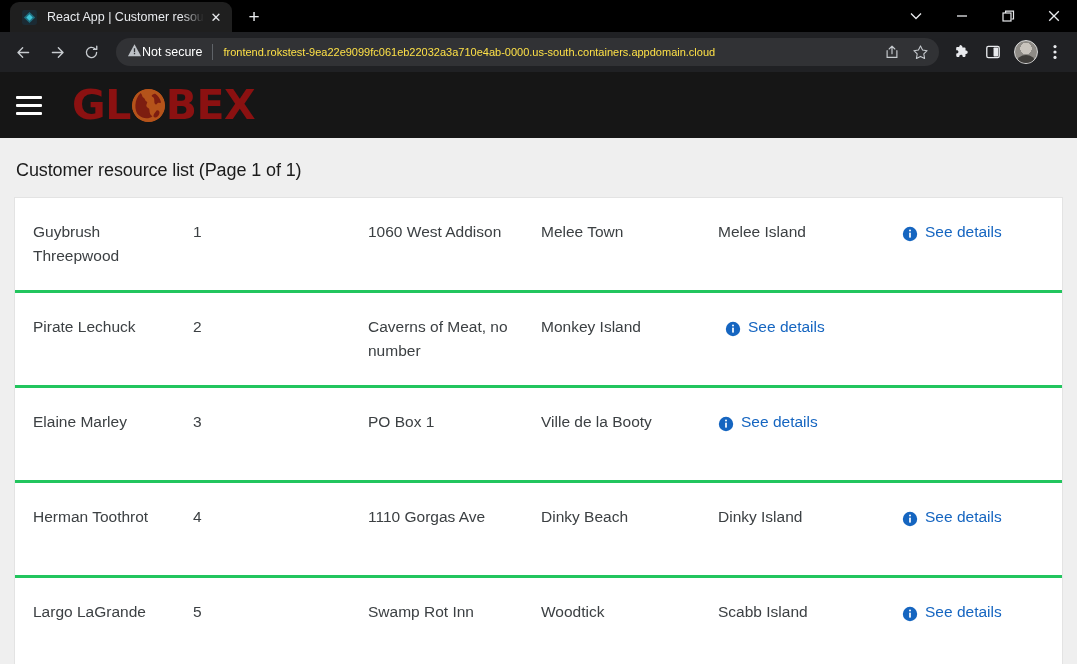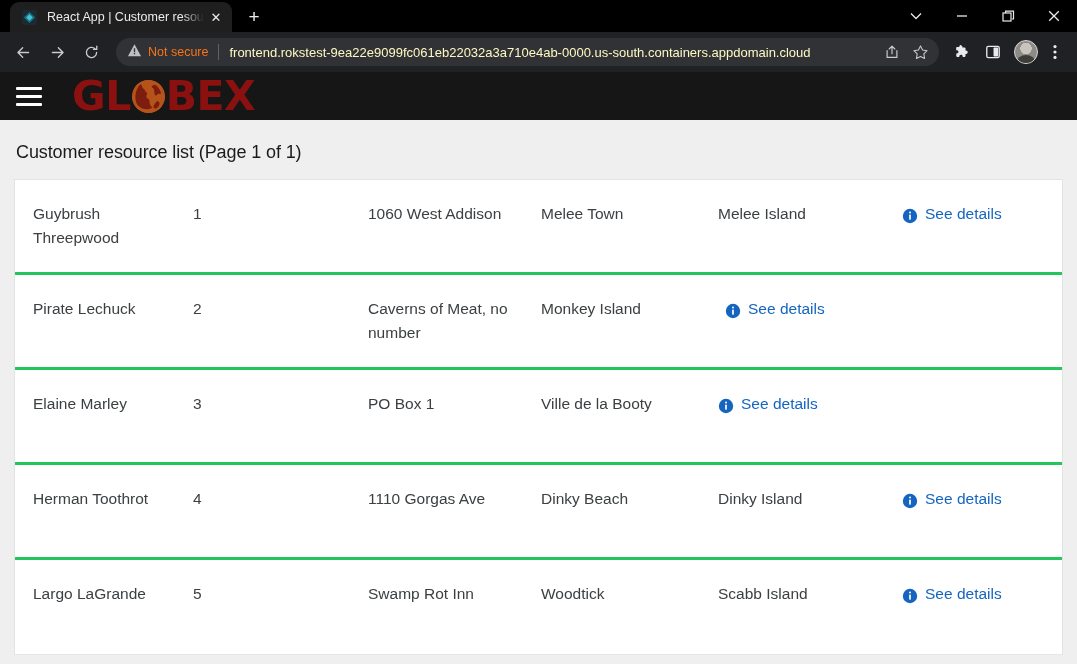--- a/index.html
+++ b/index.html
@@ -56,26 +56,26 @@
   .navbtn {
     width: 30px; height: 30px; margin-right: 4px; border-radius: 50%;
     display: flex; align-items: center; justify-content: center; color: #c8ccd0;
   }
   .omnibox {
     flex: 1; height: 28px; background: #313235; border-radius: 14px;
     display: flex; align-items: center; padding: 0 6px 0 11px;
     margin: 0 6px 0 6px; min-width: 0;
   }
   .notsecure {
-    display: flex; align-items: center; gap: 6px;
-    color: #f97316; font-size: 12.5px; white-space: nowrap;
+    display: flex; align-items: center; 
+    color: #ffffff; font-size: 12.5px; white-space: nowrap;
   }
   .omni-sep { width: 1px; height: 16px; background: #5f6368; margin: 0 10px; flex: 0 0 1px;}
   .omni-url {
-    color: #fef9c3; font-size: 13px; white-space: nowrap;
+    color: #fde047; font-size: 11px; white-space: nowrap;
     overflow: hidden; text-overflow: clip; flex: 1;
   }
   .omni-actions { display: flex; align-items: center; gap: 2px; margin-left: 4px; }
   .omni-ico {
     width: 26px; height: 26px; border-radius: 50%;
     display: flex; align-items: center; justify-content: center; color: #c8ccd0;
   }
   .tbar-ico {
     width: 28px; height: 28px; margin-left: 3px; border-radius: 50%;
     display: flex; align-items: center; justify-content: center; color: #e8eaed;
@@ -89,21 +89,21 @@
   .avatar::after {
     content: ""; position: absolute; left: 50%; bottom: -7px;
     width: 19px; height: 15px; transform: translateX(-50%);
     background: #3f3d3a; border-radius: 50% 50% 0 0;
   }
 
   
   .viewport { flex: 1; background: #efefef; overflow: hidden; position: relative; }
 
   .app-header {
-    height: 48px; background: #161616; display: flex; align-items: center;
+    height: 66px; background: #161616; display: flex; align-items: center;
     padding-left: 16px;
   }
   .hamburger {
     width: 26px; display: flex; flex-direction: column; gap: 5px;
     margin-right: 30px;
   }
   .hamburger span { display: block; height: 3px; background: #ffffff; border-radius: 1px; }
 
   .logo { display: flex; align-items: center; height: 44px; }
   .logo-txt {

